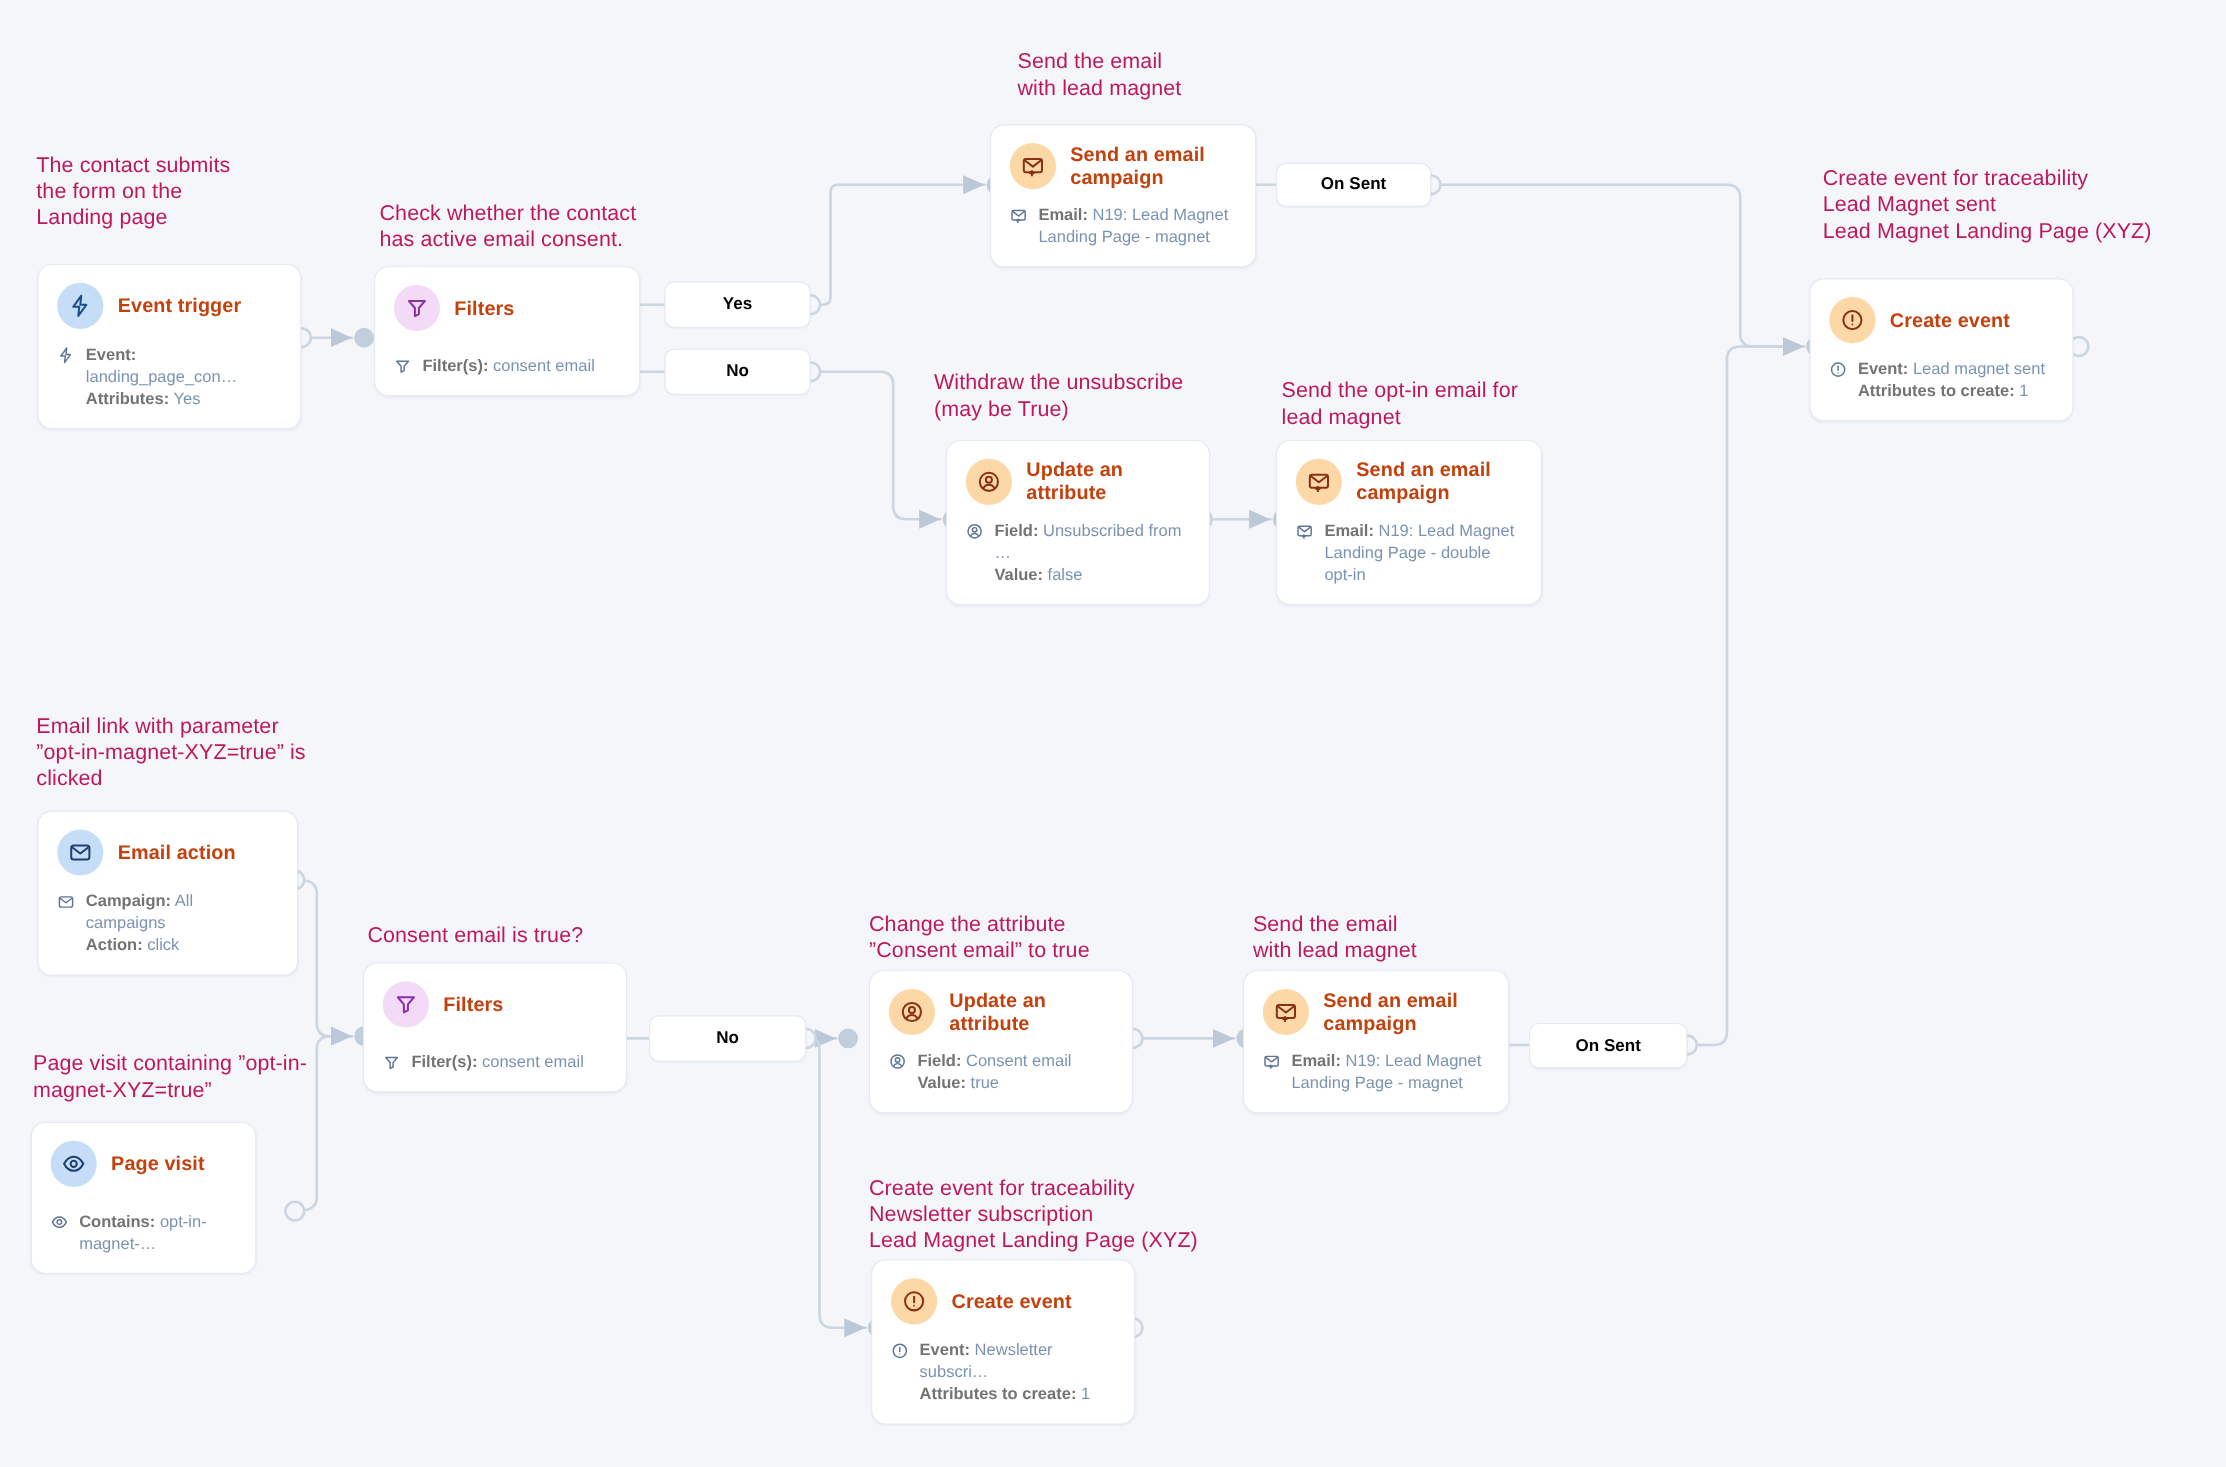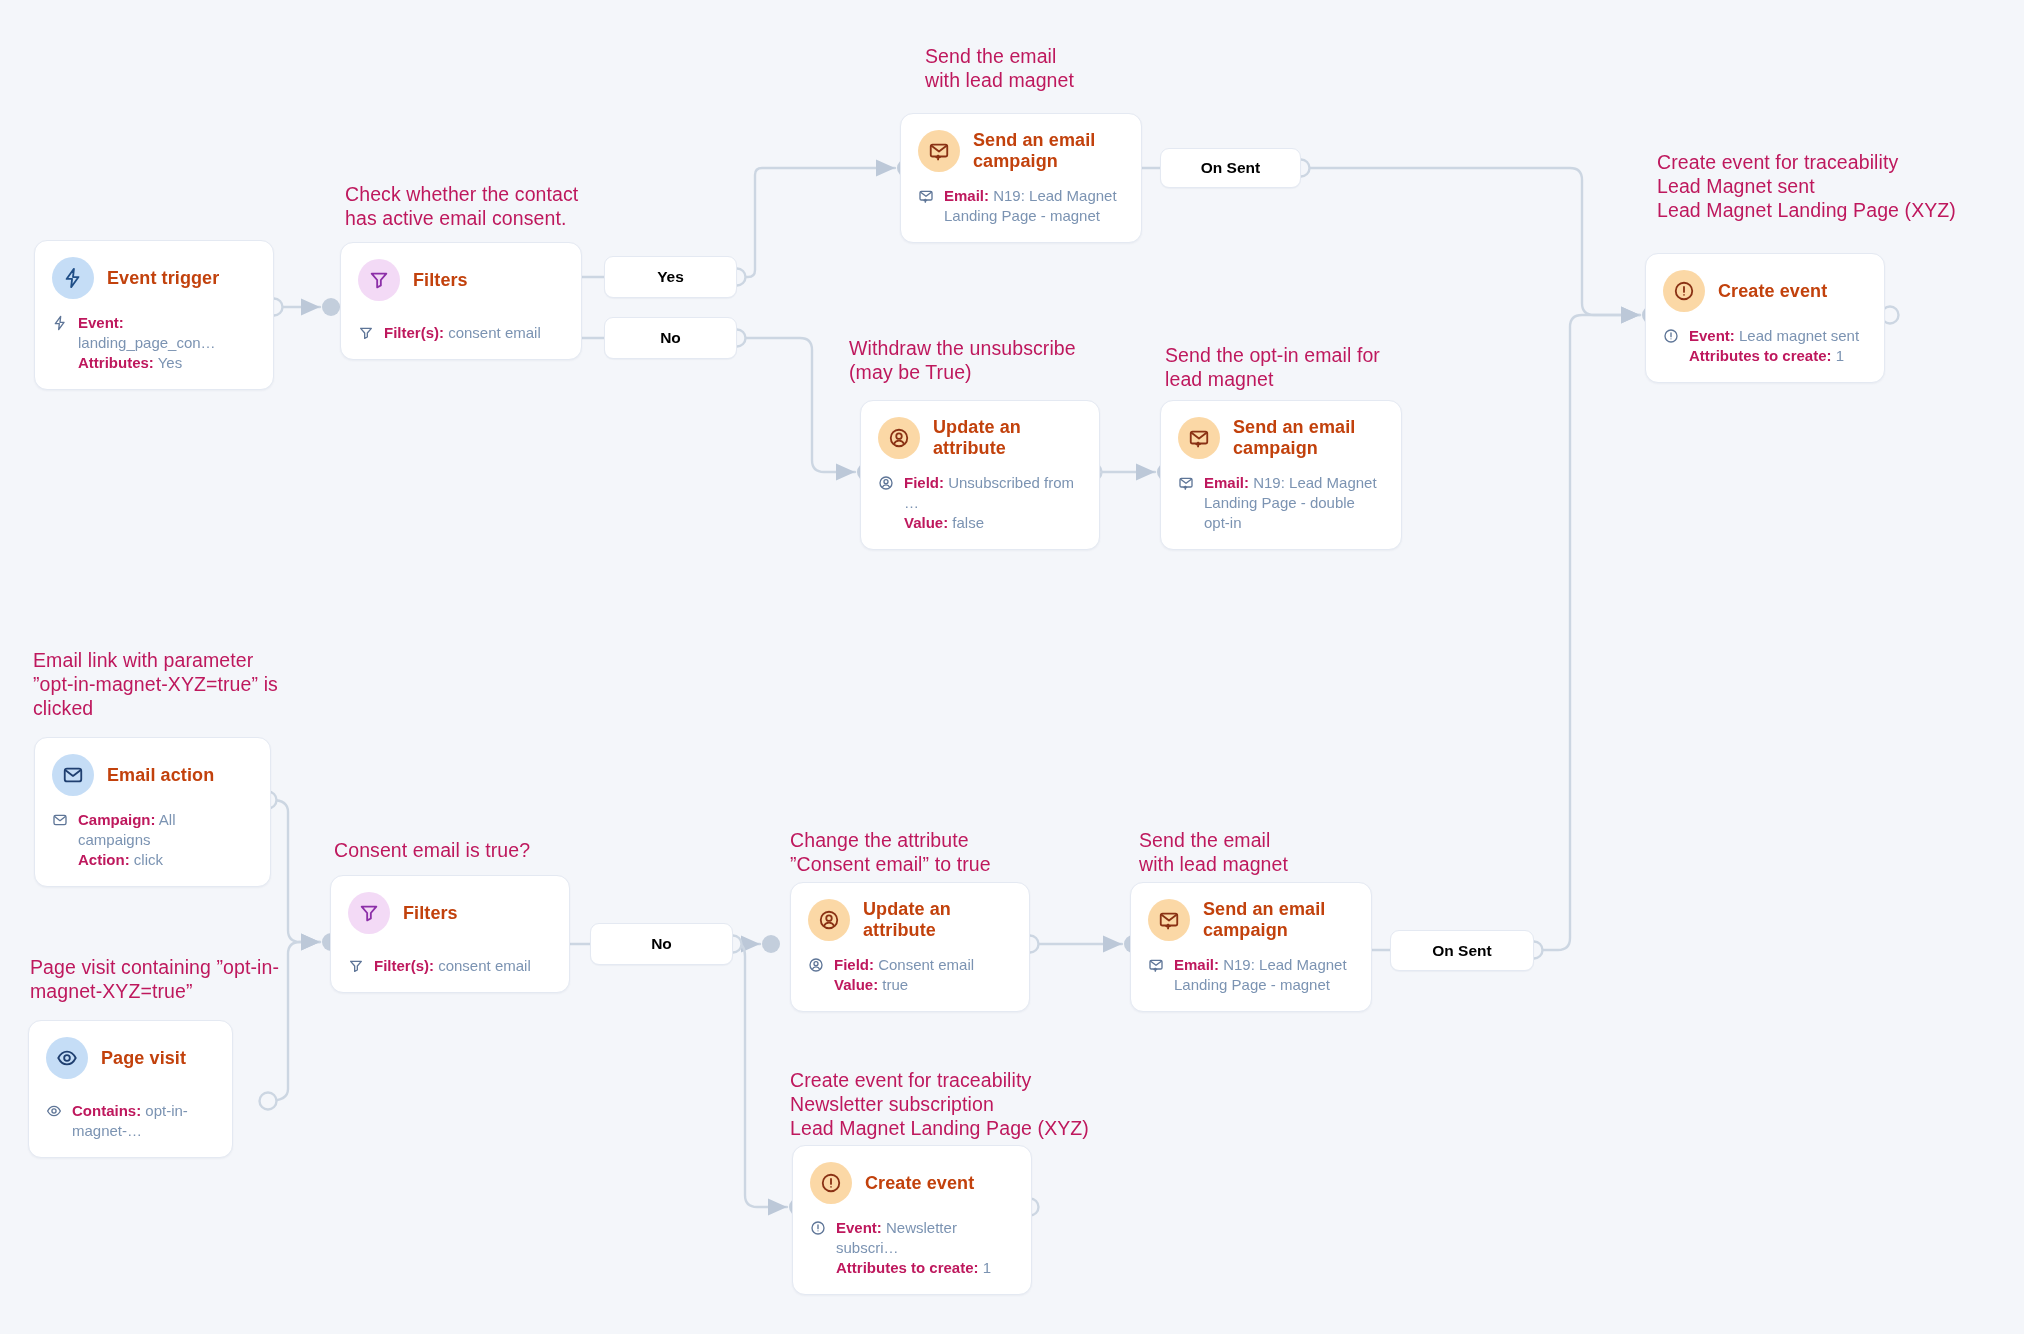--- a/index.html
+++ b/index.html
@@ -43,21 +43,21 @@
   .badge-purple { background:#f3daf6; }
   .badge-orange { background:#fbd8a6; }
   .node-title {
     font-size:18px; font-weight:700; color:#c2410c;
     line-height:21px; letter-spacing:0.1px;
   }
   .node-body { margin-top:14px; display:flex; gap:8px; align-items:flex-start; }
   .body-icon { flex:0 0 18px; width:18px; height:18px; margin-top:2px; }
   .body-lines { font-size:15px; line-height:20px; }
   .kv { }
-  .k { font-weight:700; color:#be185d; }
+  .k { font-weight:700; color:#737373; }
   .v { color:#7b93b2; }
 
   
   .pill {
     position:absolute;
     background:#ffffff;
     border:1px solid #e4e9f2;
     border-radius:9px;
     display:flex; align-items:center; justify-content:center;
     font-size:15.5px; font-weight:700; color:#000000;
@@ -130,20 +130,23 @@
       <circle cx="866" cy="472" r="9" fill="#c3cedc"></circle>
       <circle cx="1166" cy="472" r="9" fill="#c3cedc"></circle>
       <circle cx="1651" cy="315" r="9" fill="#c3cedc"></circle>
       <circle cx="331" cy="942" r="9" fill="#c3cedc"></circle>
       <circle cx="771" cy="944" r="9" fill="#c3cedc"></circle>
       <circle cx="1133" cy="944" r="9" fill="#c3cedc"></circle>
       <circle cx="798" cy="1207" r="9" fill="#c3cedc"></circle>
     </g>
   </svg>
 
+  <div class="caption" style="left:33px;  top:138px;  width:260px;">The contact submits
+the form on the
+Landing page</div>
   <div class="caption" style="left:345px; top:182px;  width:300px;">Check whether the contact
 has active email consent.</div>
   <div class="caption" style="left:925px; top:44px;   width:270px;">Send the email
 with lead magnet</div>
   <div class="caption" style="left:849px; top:336px;  width:300px;">Withdraw the unsubscribe
 (may be True)</div>
   <div class="caption" style="left:1165px;top:343px;  width:280px;">Send the opt-in email for
 lead magnet</div>
   <div class="caption" style="left:1657px;top:150px;  width:330px;">Create event for traceability
 Lead Magnet sent

